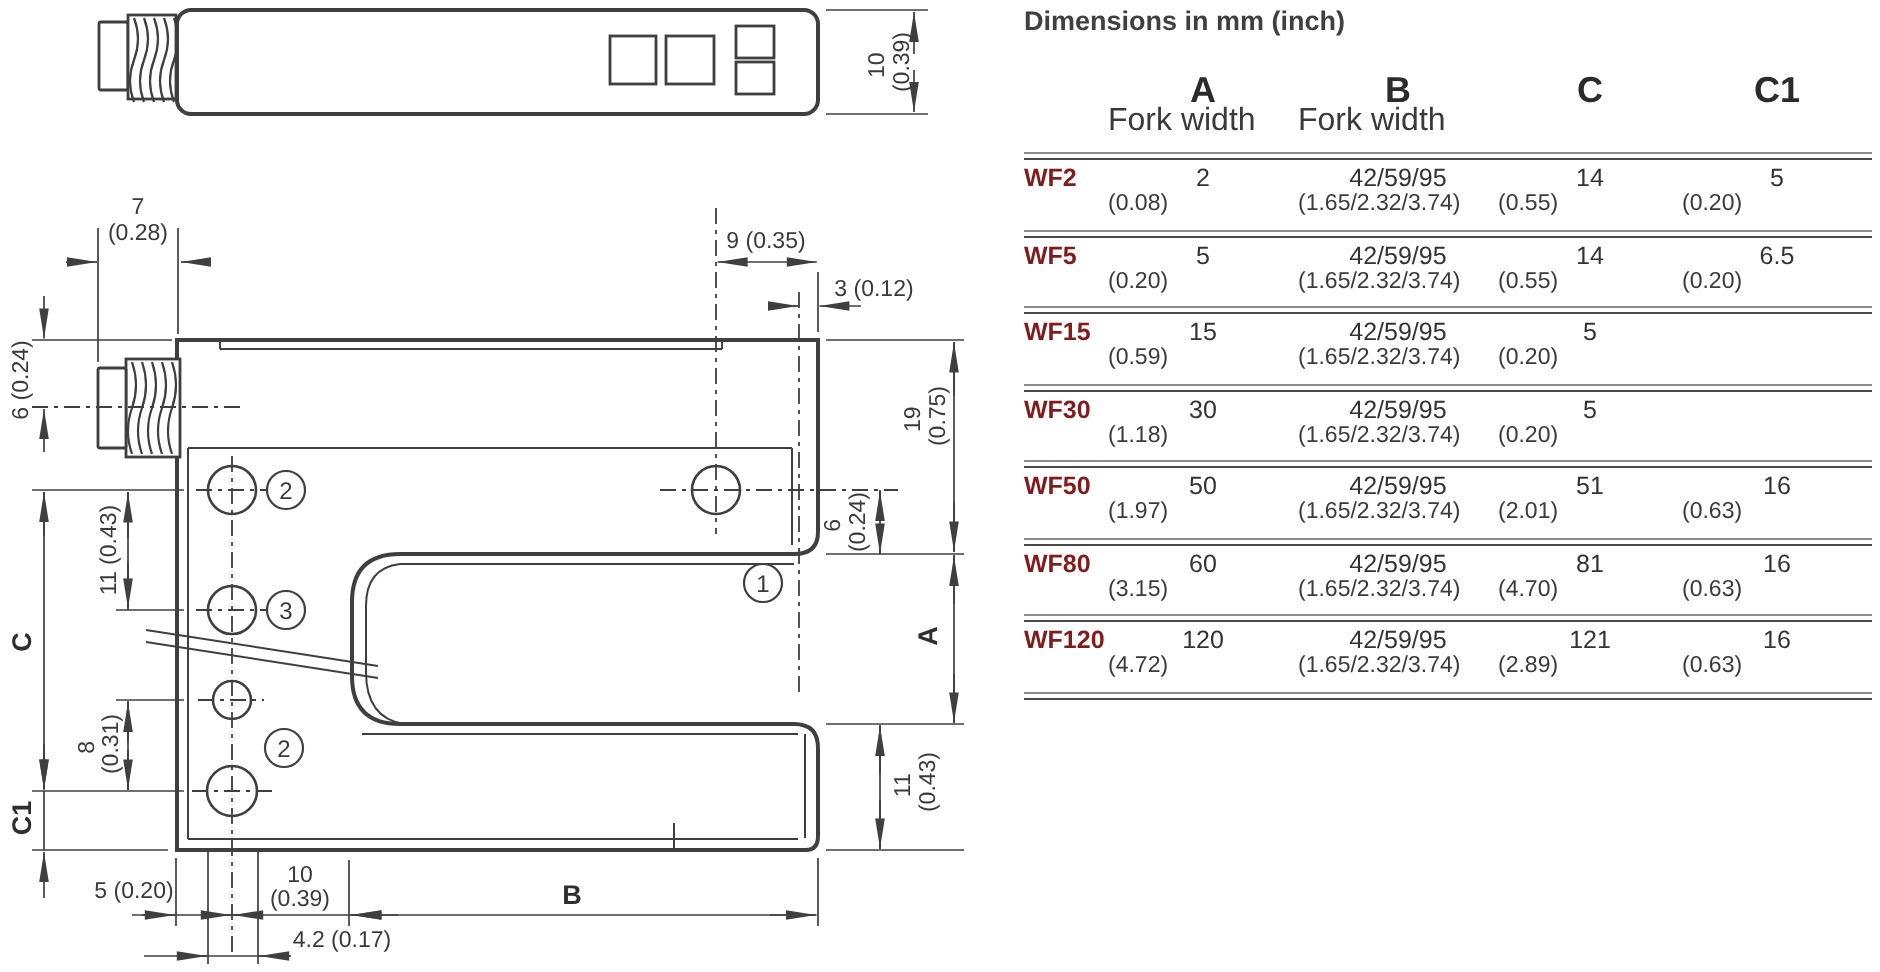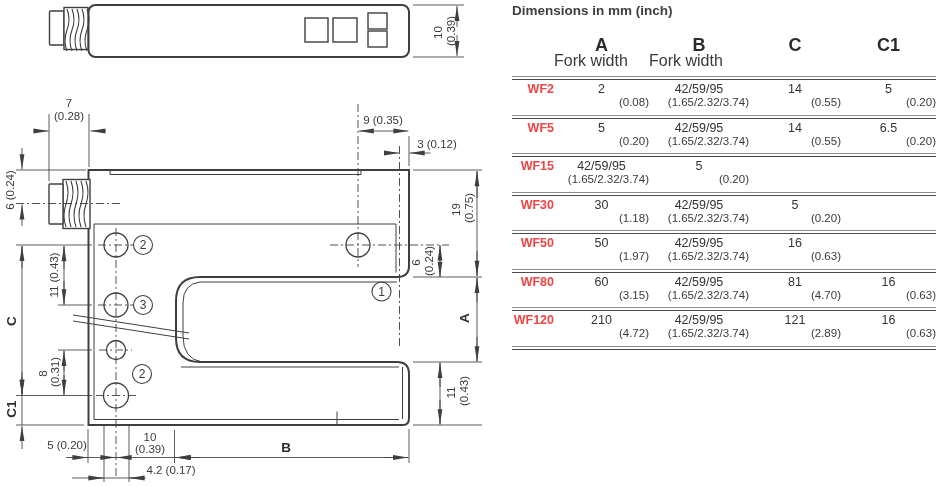--- a/index.html
+++ b/index.html
@@ -12,23 +12,23 @@
 
   .dim-table{position:absolute;left:512px;top:2px;width:424px;}
   .tbl-title{font-size:13.5px;font-weight:bold;color:#404040;line-height:18px;}
   .grid-row{display:grid;grid-template-columns:42px 95px 100px 92px 95px;}
   .hdr{margin-top:16px;}
   .hdr .col-letter{font-size:18px;font-weight:bold;text-align:center;line-height:18px;color:#2b2b2b;}
   .hdr .col-sub{font-size:16px;text-align:left;line-height:13px;color:#3a3a3a;}
   .sep{height:2px;border-top:1px solid #8c8c8c;border-bottom:1px solid #4a4a4a;margin-top:0;}
   .hdr-sep{margin-top:9px;}
   .trow{height:32.5px;padding-top:2px;}
-  .model{font-size:12.5px;font-weight:bold;color:#ef4444;line-height:14px;text-align:right;}
+  .model{font-size:12.5px;font-weight:bold;color:#7f1d1d;line-height:14px;}
   .mm{font-size:12.5px;text-align:center;line-height:14px;color:#333;}
-  .in{font-size:11.5px;text-align:right;line-height:13px;color:#3a3a3a;}
+  .in{font-size:11.5px;text-align:left;line-height:13px;color:#3a3a3a;}
 </style>
 </head>
 <body>
 
 <div class="stage">
 
   <svg class="drawing-svg" width="505" height="486" viewBox="0 0 505 486">
     <defs>
       <marker id="ar" markerUnits="userSpaceOnUse" markerWidth="16" markerHeight="7" refX="15.3" refY="3.5" orient="auto">
         <path d="M0.3,1.1 L15.3,3.5 L0.3,5.9 Z" fill="#3f3f3f"></path>
@@ -289,20 +289,24 @@
       <div>
           <div class="mm">6.5</div>
           <div class="in">(0.20)</div>
         </div>
     </div>
     <div class="sep"></div>
 
     <div class="grid-row trow">
       <div class="model">WF15</div>
       <div>
+          <div class="mm">15</div>
+          <div class="in">(0.59)</div>
+        </div>
+      <div>
           <div class="mm">42/59/95</div>
           <div class="in">(1.65/2.32/3.74)</div>
         </div>
       <div>
           <div class="mm">5</div>
           <div class="in">(0.20)</div>
         </div>
     </div>
     <div class="sep"></div>
 
@@ -327,20 +331,24 @@
       <div class="model">WF50</div>
       <div>
           <div class="mm">50</div>
           <div class="in">(1.97)</div>
         </div>
       <div>
           <div class="mm">42/59/95</div>
           <div class="in">(1.65/2.32/3.74)</div>
         </div>
       <div>
+          <div class="mm">51</div>
+          <div class="in">(2.01)</div>
+        </div>
+      <div>
           <div class="mm">16</div>
           <div class="in">(0.63)</div>
         </div>
     </div>
     <div class="sep"></div>
 
     <div class="grid-row trow">
       <div class="model">WF80</div>
       <div>
           <div class="mm">60</div>
@@ -357,21 +365,21 @@
       <div>
           <div class="mm">16</div>
           <div class="in">(0.63)</div>
         </div>
     </div>
     <div class="sep"></div>
 
     <div class="grid-row trow">
       <div class="model">WF120</div>
       <div>
-          <div class="mm">210</div>
+          <div class="mm">120</div>
           <div class="in">(4.72)</div>
         </div>
       <div>
           <div class="mm">42/59/95</div>
           <div class="in">(1.65/2.32/3.74)</div>
         </div>
       <div>
           <div class="mm">121</div>
           <div class="in">(2.89)</div>
         </div>

